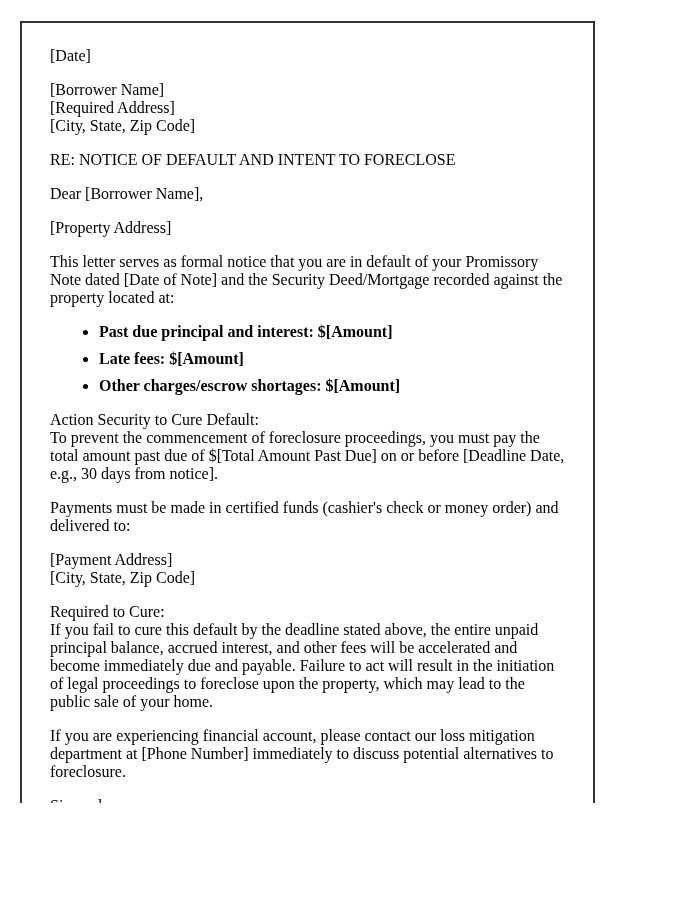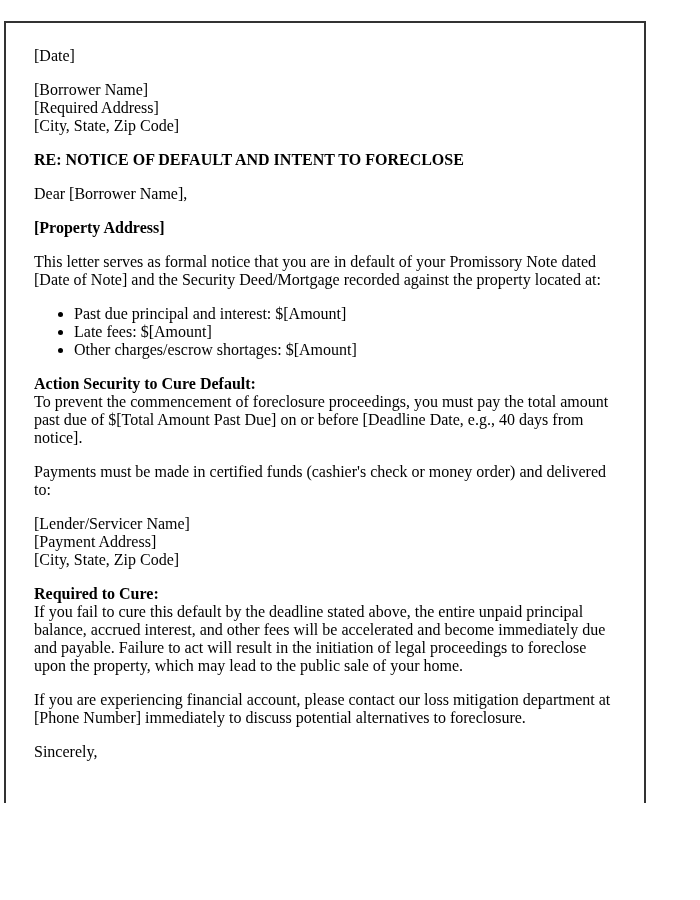--- a/index.html
+++ b/index.html
@@ -9,38 +9,38 @@
     height: 900px;
     position: relative;
     overflow: hidden;
     font-family: "Liberation Serif", serif;
     font-size: 16px;
     line-height: 18px;
     color: #000000;
   }
   .letter-frame {
     position: absolute;
-    left: 4px;
+    left: 20px;
     top: 21px;
-    width: 642px;
+    width: 575px;
     height: 782px;
     border: 2px solid #333333;
     border-bottom: none;
     padding: 24px 28px 0 28px;
     overflow: hidden;
     background: #ffffff;
   }
   .para { margin: 0 0 16px 0; }
-  .bold { font-weight: bold; }
+  .bold { font-weight: normal; }
   .amount-list {
     margin: 0 0 16px 0;
     padding-left: 40px;
     list-style-type: disc;
   }
-  .amount-list li { margin: 0; }
+  .amount-list li { margin: 9px; font-weight: bold; }
 </style>
 </head>
 <body>
 
 <div class="letter-frame">
 
   <p class="para">[Date]</p>
 
   <div class="para">
     <div>[Borrower Name]</div>
@@ -58,27 +58,26 @@
 
 
   <ul class="amount-list">
     <li>Past due principal and interest: $[Amount]</li>
     <li>Late fees: $[Amount]</li>
     <li>Other charges/escrow shortages: $[Amount]</li>
   </ul>
 
   <div class="para">
     <div class="bold">Action Security to Cure Default:</div>
-    <div>To prevent the commencement of foreclosure proceedings, you must pay the total amount past due of $[Total Amount Past Due] on or before [Deadline Date, e.g., 40 days from notice].</div>
+    <div>To prevent the commencement of foreclosure proceedings, you must pay the total amount past due of $[Total Amount Past Due] on or before [Deadline Date, e.g., 30 days from notice].</div>
   </div>
 
   <p class="para">Payments must be made in certified funds (cashier's check or money order) and delivered to:</p>
 
   <div class="para">
-    <div>[Lender/Servicer Name]</div>
     <div>[Payment Address]</div>
     <div>[City, State, Zip Code]</div>
   </div>
 
   <div class="para">
     <div class="bold">Required to Cure:</div>
     <div>If you fail to cure this default by the deadline stated above, the entire unpaid principal balance, accrued interest, and other fees will be accelerated and become immediately due and payable. Failure to act will result in the initiation of legal proceedings to foreclose upon the property, which may lead to the public sale of your home.</div>
   </div>
 
   <p class="para">If you are experiencing financial account, please contact our loss mitigation department at [Phone Number] immediately to discuss potential alternatives to foreclosure.</p>

